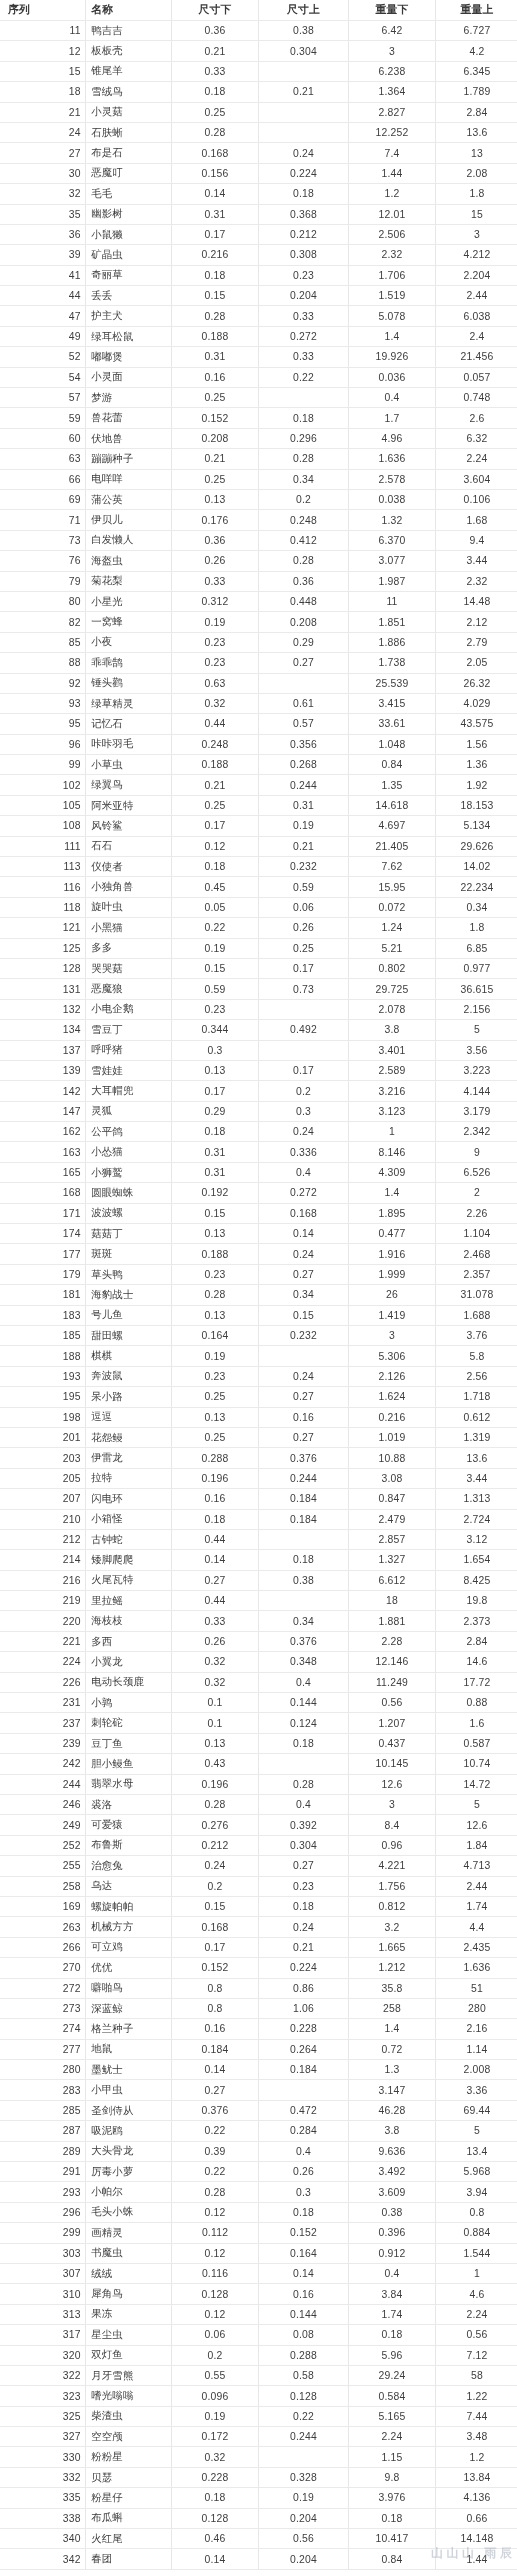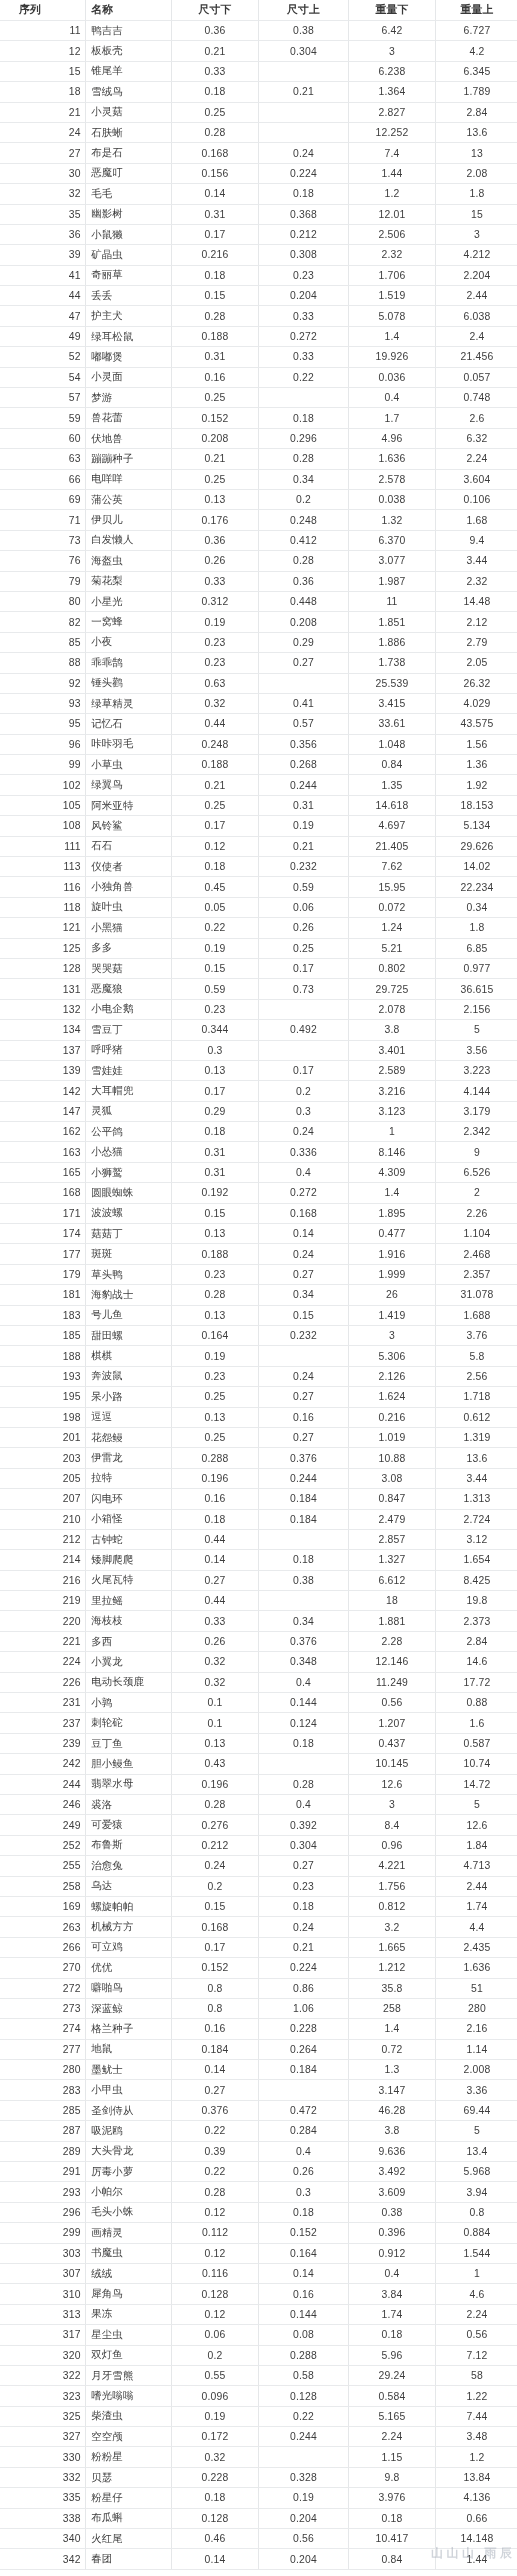--- a/index.html
+++ b/index.html
@@ -21,21 +21,21 @@
     display:flex;align-items:center;justify-content:center;
     box-sizing:border-box;
     border-right:0.9px solid #e5e7e9;
     border-bottom:0.9px solid #e8eaec;
     overflow:hidden;white-space:nowrap;
     letter-spacing:0.2px;
   }
   .cell.c0{justify-content:flex-end;padding-right:4.3px;}
   .cell.c1{justify-content:flex-start;padding-left:5.2px;}
   .cell.c5{border-right:none;}
-  .hrow .cell.c0{justify-content:flex-start;padding-left:19px;}
+  .hrow .cell.c0{justify-content:flex-start;padding-left:8px;}
   .watermark{
     position:absolute;
     right:2.6px;bottom:14px;
     font-size:12px;font-weight:700;
     color:rgba(150,160,172,0.45);
     letter-spacing:3.5px;
     pointer-events:none;
   }
 </style>
 </head>
@@ -314,21 +314,21 @@
         <div class="cell c1">锤头鹳</div>
         <div class="cell c2">0.63</div>
         <div class="cell c3"></div>
         <div class="cell c4">25.539</div>
         <div class="cell c5">26.32</div>
       </div>
       <div class="row">
         <div class="cell c0">93</div>
         <div class="cell c1">绿草精灵</div>
         <div class="cell c2">0.32</div>
-        <div class="cell c3">0.41</div>
+        <div class="cell c3">0.61</div>
         <div class="cell c4">3.415</div>
         <div class="cell c5">4.029</div>
       </div>
       <div class="row">
         <div class="cell c0">95</div>
         <div class="cell c1">记忆石</div>
         <div class="cell c2">0.44</div>
         <div class="cell c3">0.57</div>
         <div class="cell c4">33.61</div>
         <div class="cell c5">43.575</div>

